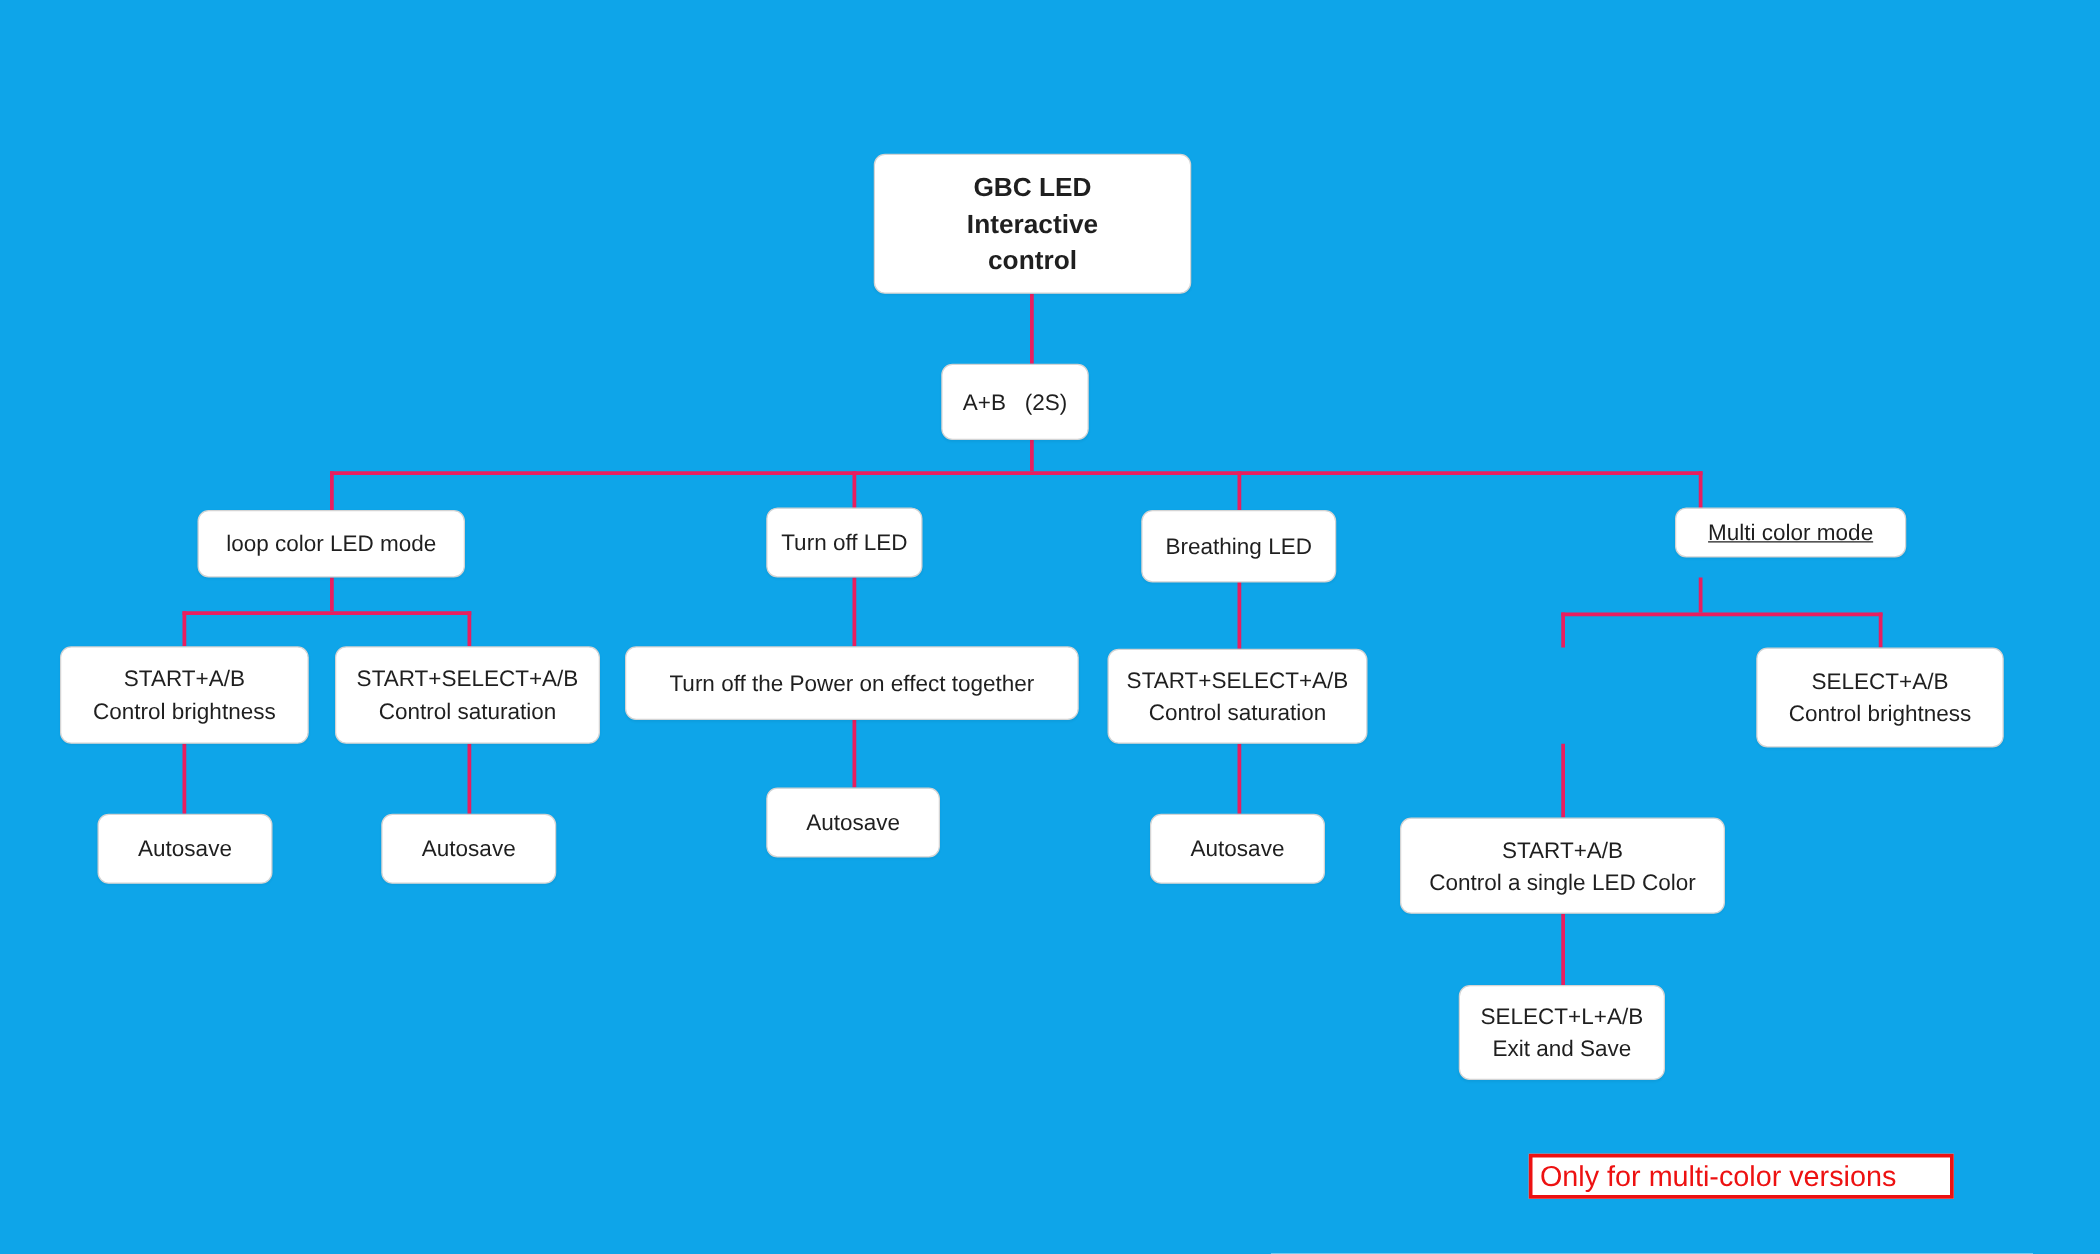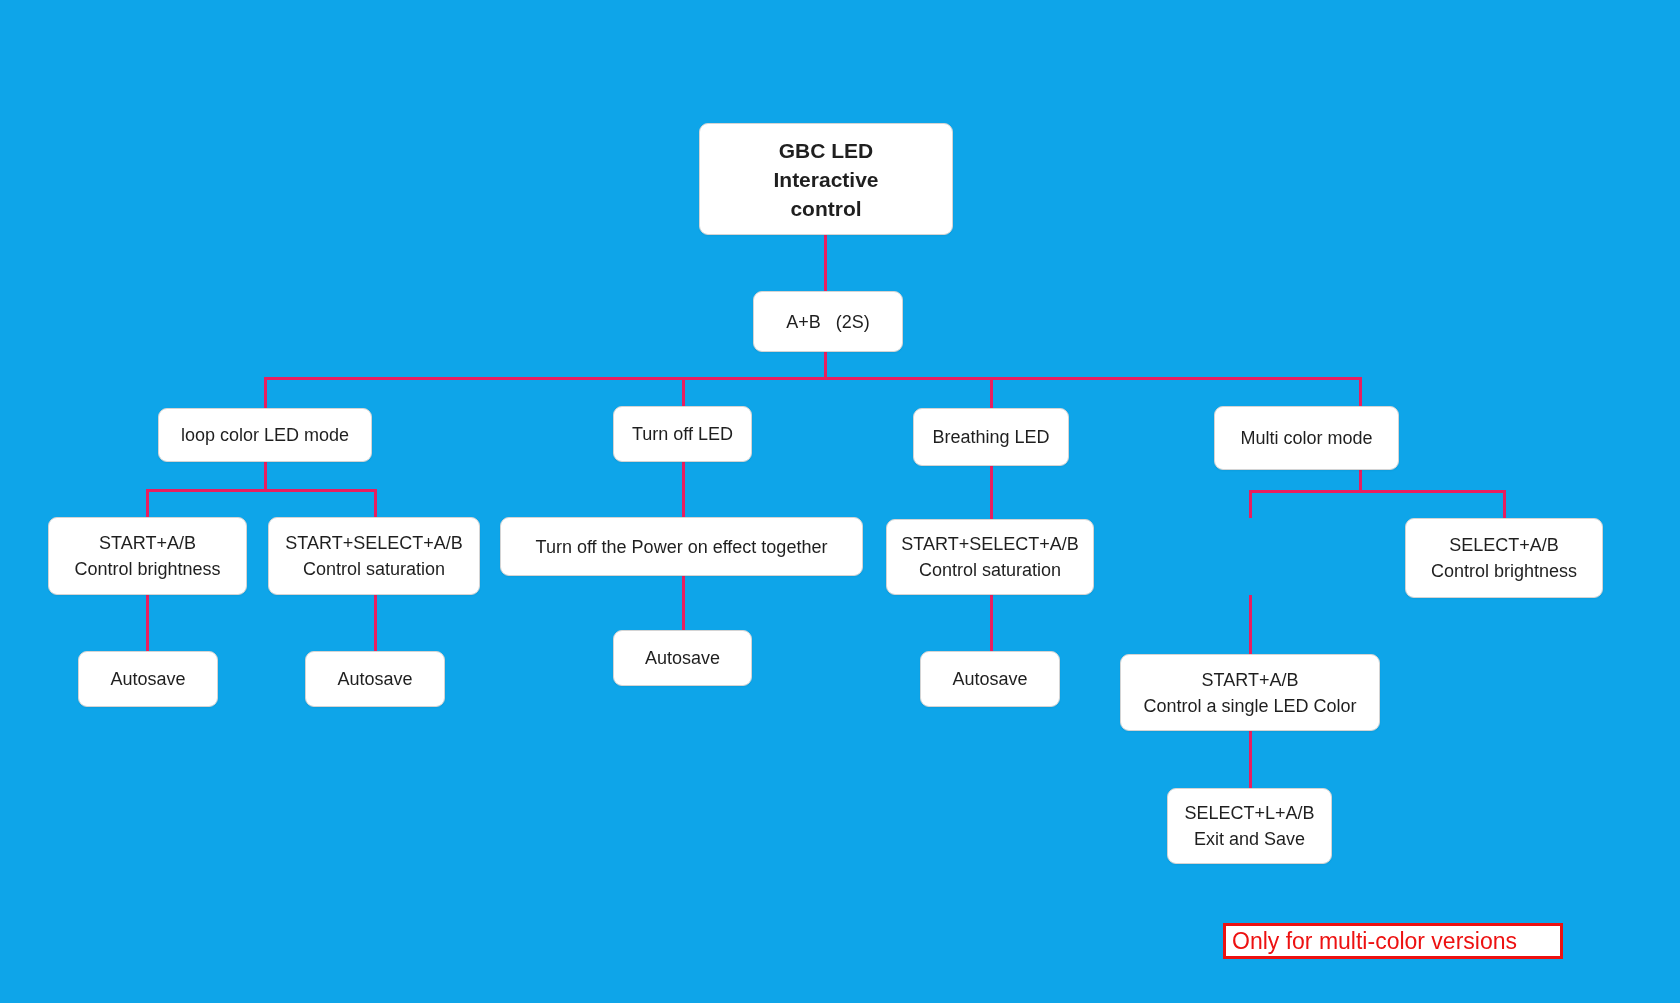--- a/index.html
+++ b/index.html
@@ -95,37 +95,37 @@
   <div class="conn v" style="left:1503px;top:490px;height:28px;"></div>
   <div class="conn v" style="left:1249px;top:595px;height:59px;"></div>
   <div class="conn v" style="left:1249px;top:731px;height:57px;"></div>
 
   <div class="node title" style="left:699px;top:123px;width:254px;height:112px;">
     <span class="nl">GBC LED</span>
     <span class="nl">Interactive</span>
     <span class="nl">control</span>
   </div>
 
-  <div class="node" style="left:753px;top:291px;width:150px;height:61px;">
+  <div class="node" style="left:753px;top:291px;width:118px;height:61px;">
     <span class="nl">A+B   (2S)</span>
   </div>
 
   <div class="node" style="left:158px;top:408px;width:214px;height:54px;">
     <span class="nl">loop color LED mode</span>
   </div>
 
-  <div class="node" style="left:613px;top:406px;width:139px;height:56px;">
+  <div class="node" style="left:613px;top:406px;width:125px;height:56px;">
     <span class="nl">Turn off LED</span>
   </div>
 
   <div class="node" style="left:913px;top:408px;width:156px;height:58px;">
     <span class="nl">Breathing LED</span>
   </div>
 
-  <div class="node" style="left:1214px;top:406px;width:185px;height:64px;">
+  <div class="node" style="left:1340px;top:406px;width:185px;height:40px;text-decoration:underline;">
     <span class="nl">Multi color mode</span>
   </div>
 
   <div class="node" style="left:48px;top:517px;width:199px;height:78px;">
     <span class="nl">START+A/B</span>
     <span class="nl">Control brightness</span>
   </div>
 
   <div class="node" style="left:268px;top:517px;width:212px;height:78px;">
     <span class="nl">START+SELECT+A/B</span>

